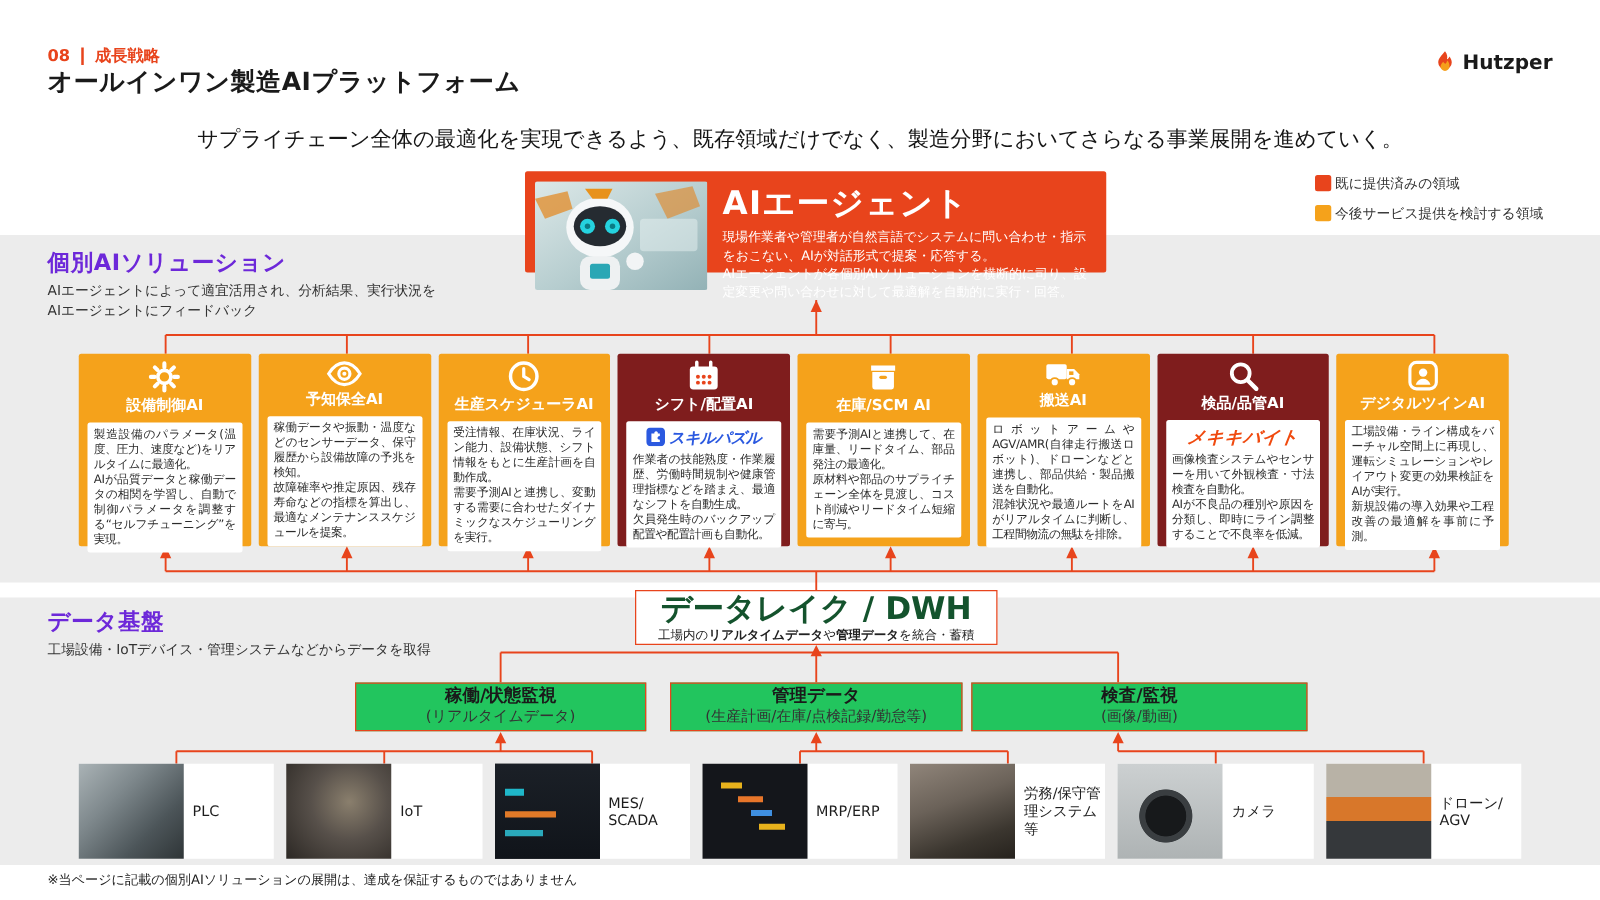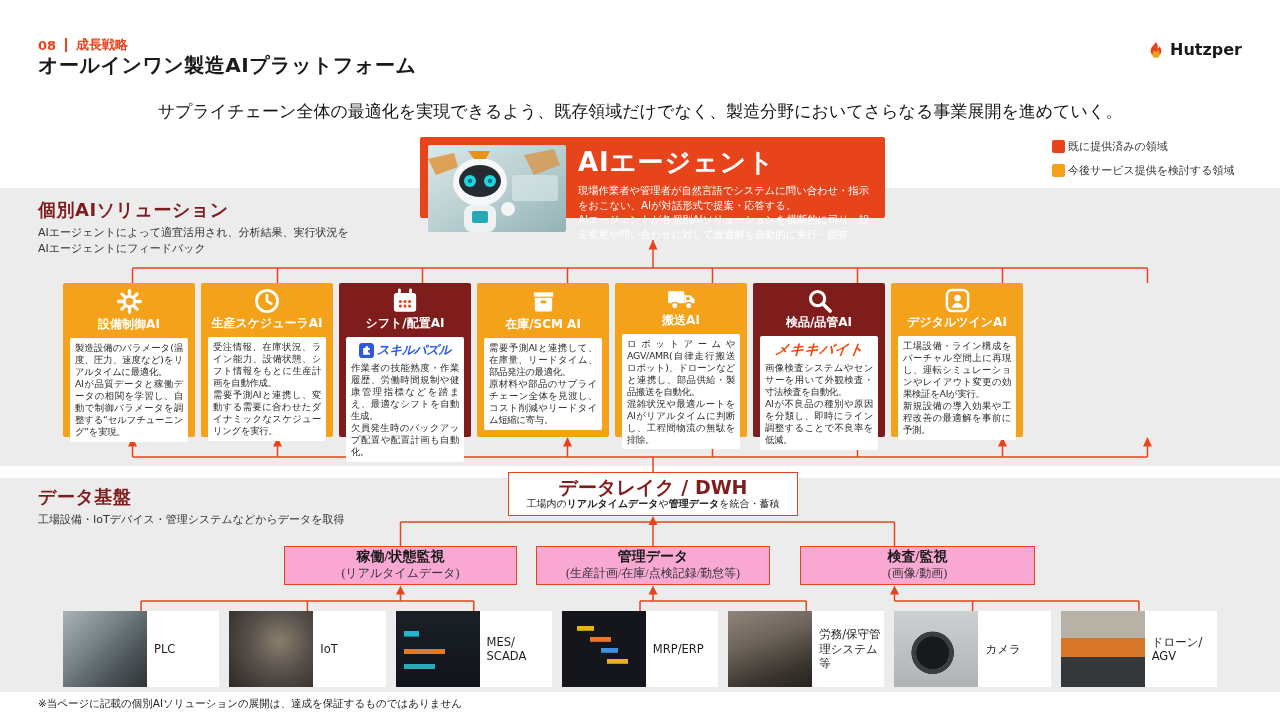--- a/index.html
+++ b/index.html
@@ -9,61 +9,61 @@
   .band1 { top:188px; height:278px; }
   .band2 { top:478px; height:214px; }
   .overlay { position:absolute; left:0; top:0; z-index:1; pointer-events:none; }
   .z { position:absolute; z-index:2; }
 
   
   .slide-tag { left:38px; top:36px; font-size:13px; font-weight:bold; color:#E8441C; display:flex; align-items:center; gap:9px; }
   .slide-tag .sep { width:2px; height:14px; background:#E8441C; }
   .page-title { left:38px; top:52px; font-size:20px; font-weight:bold; color:#1a1a1a; letter-spacing:.5px; }
   .subtitle { left:0; top:100px; width:1280px; text-align:center; font-size:17px; font-weight:500; color:#151515; }
-  .brand { right:38px; top:40px; position:absolute; z-index:2; display:flex; align-items:flex-end; gap:5px; }
+  .brand { right:38px; top:40px; position:absolute; z-index:2; display:flex; align-items:flex-start; gap:5px; }
   .brand-name { font-size:16px; font-weight:bold; color:#1a1a1a; }
 
   
   .legend { left:1052px; top:139px; display:flex; flex-direction:column; gap:9px; }
   .legend-row { display:flex; align-items:center; gap:3px; font-size:11px; color:#333; }
   .swatch { width:13px; height:13px; border-radius:2px; }
 
   
   .agent { left:420px; top:137px; width:465px; height:81px; background:#E8441C; border-radius:2px; display:flex; padding:8px; gap:12px; }
   .agent-img { width:138px; height:87px; border-radius:2px; overflow:hidden; flex-shrink:0; }
   .agent-title { font-size:26px; font-weight:bold; color:#fff; letter-spacing:1px; margin-bottom:3px; }
   .agent-desc { font-size:10.3px; color:#fff; line-height:1.42; white-space:pre-line; }
 
   
-  .sec-title { font-size:18px; font-weight:bold; color:#7f1d1d; letter-spacing:.5px; }
+  .sec-title { font-size:18px; font-weight:bold; color:#6d28d9; letter-spacing:.5px; }
   .sec-desc { font-size:11px; color:#333; line-height:1.45; margin-top:3px; }
   .sol-label { left:38px; top:198px; width:320px; }
   .data-label { left:38px; top:485px; width:420px; }
 
   
-  .solutions { left:63px; top:283px; width:960px; height:154px; display:flex; gap:6px; }
+  .solutions { left:63px; top:283px; width:1144px; height:154px; display:flex; gap:6px; }
   .sol-box { flex:1; border-radius:2px; display:flex; flex-direction:column; align-items:center; padding-top:5px; }
   .sol-box.planned { background:#F5A21B; }
   .sol-box.provided { background:#7f1d1d; }
   .sol-icon { height:29px; display:flex; align-items:center; justify-content:center; }
   .sol-title { font-size:12px; font-weight:bold; color:#fff; margin:1px 0 5px; white-space:nowrap; }
   .sol-card { background:#fff; border-radius:2px; margin:0 7px 7px; padding:4px 5px; flex:1; align-self:stretch; }
   .sol-desc { font-size:9.4px; color:#2b2b2b; line-height:1.27; white-space:pre-line; text-align:justify; letter-spacing:-.3px; }
-  .product-logo { display:flex; align-items:center; gap:3px; justify-content:center; margin:1px 0 3px;font-family:Liberation Serif, serif; }
+  .product-logo { display:flex; gap:3px; justify-content:center; margin:1px 0 3px;font-family:Liberation Serif, serif; }
   .product-logo.skill .p-tx { font-size:12.5px; font-weight:bold; font-style:italic; color:#2B59E0; letter-spacing:-.5px; }
   .product-logo.mekiki .p-tx { font-size:14px; font-weight:bold; font-style:italic; color:#F04A0F; letter-spacing:.5px; transform:skewX(-8deg); }
 
   
   .dwh { left:508px; top:472px; width:290px; height:44px; background:#fff; border:1.5px solid #E8441C; display:flex; flex-direction:column; align-items:center; justify-content:center; }
-  .dwh-title { font-size:19px; font-weight:bold; color:#7f1d1d; line-height:1.1; }
+  .dwh-title { font-size:25px; font-weight:bold; color:#14532d; line-height:1.1; }
   .dwh-sub { font-size:10px; color:#222; }
   .dwh-sub b { font-weight:bold; }
 
   
-  .cat { position:absolute; top:546px; height:39px; background:#f9a8d4; border:1.4px solid #E8441C; display:flex; flex-direction:column; align-items:center; justify-content:center; z-index:2;font-family:Liberation Serif, serif; }
+  .cat { position:absolute; top:546px; height:39px; background:#22c55e; border:1.4px solid #E8441C; display:flex; flex-direction:column; align-items:center; justify-content:center; z-index:2; }
   .cat-title { font-size:14px; font-weight:bold; color:#1a1a1a; line-height:1.15; }
   .cat-sub { font-size:12px; color:#333; }
 
   
   .sources { left:63px; top:611px; width:1154px; height:76px; display:flex; gap:10px; }
   .src-cell { flex:1; background:#fff; display:flex; }
   .src-img { width:84px; flex-shrink:0; }
   .src-label { flex:1; display:flex; align-items:center; padding-left:7px; font-size:11.5px; color:#1d1d1d; line-height:1.25; white-space:pre-line; }
 
   .footer-note { left:38px; top:697px; font-size:10.5px; color:#222; }
@@ -192,20 +192,34 @@
             </g>
           </svg>
       </div>
       <div class="sol-title">設備制御AI</div>
       <div class="sol-card">
         <div class="sol-desc">製造設備のパラメータ(温度、圧力、速度など)をリアルタイムに最適化。
 AIが品質データと稼働データの相関を学習し、自動で制御パラメータを調整する“セルフチューニング”を実現。</div>
       </div>
     </div>
 
+    <div class="sol-box planned">
+      <div class="sol-icon">
+        <svg width="29" height="22" viewBox="0 0 30 22">
+            <path d="M2 11C6 4.5 10.5 2 15 2s9 2.5 13 9c-4 6.5-8.5 9-13 9S6 17.5 2 11z" fill="none" stroke="#fff" stroke-width="2.6"></path>
+            <circle cx="15" cy="11" r="4.6" fill="none" stroke="#fff" stroke-width="2.6"></circle>
+            <circle cx="15" cy="11" r="1.7" fill="#fff"></circle>
+          </svg>
+      </div>
+      <div class="sol-title">予知保全AI</div>
+      <div class="sol-card">
+        <div class="sol-desc">稼働データや振動・温度などのセンサーデータ、保守履歴から設備故障の予兆を検知。
+故障確率や推定原因、残存寿命などの指標を算出し、最適なメンテナンススケジュールを提案。</div>
+      </div>
+    </div>
 
     <div class="sol-box planned">
       <div class="sol-icon">
         <svg width="26" height="26" viewBox="0 0 28 28">
             <circle cx="14" cy="14" r="11.4" fill="none" stroke="#fff" stroke-width="3"></circle>
             <path d="M14 7.5V14l4.6 3" fill="none" stroke="#fff" stroke-width="2.8" stroke-linecap="round"></path>
           </svg>
       </div>
       <div class="sol-title">生産スケジューラAI</div>
       <div class="sol-card">
@@ -319,21 +333,21 @@
   </div>
 
   <div class="cat" style="left:284px;width:233px;">
     <div class="cat-title">稼働/状態監視</div>
     <div class="cat-sub">(リアルタイムデータ)</div>
   </div>
   <div class="cat" style="left:536px;width:234px;">
     <div class="cat-title">管理データ</div>
     <div class="cat-sub">(生産計画/在庫/点検記録/勤怠等)</div>
   </div>
-  <div class="cat" style="left:800px;width:235px;">
+  <div class="cat" style="left:777px;width:269px;">
     <div class="cat-title">検査/監視</div>
     <div class="cat-sub">(画像/動画)</div>
   </div>
 
   <div class="z sources">
     <div class="src-cell">
       <div class="src-img ph-plc"></div>
       <div class="src-label">PLC</div>
     </div>
     <div class="src-cell">

